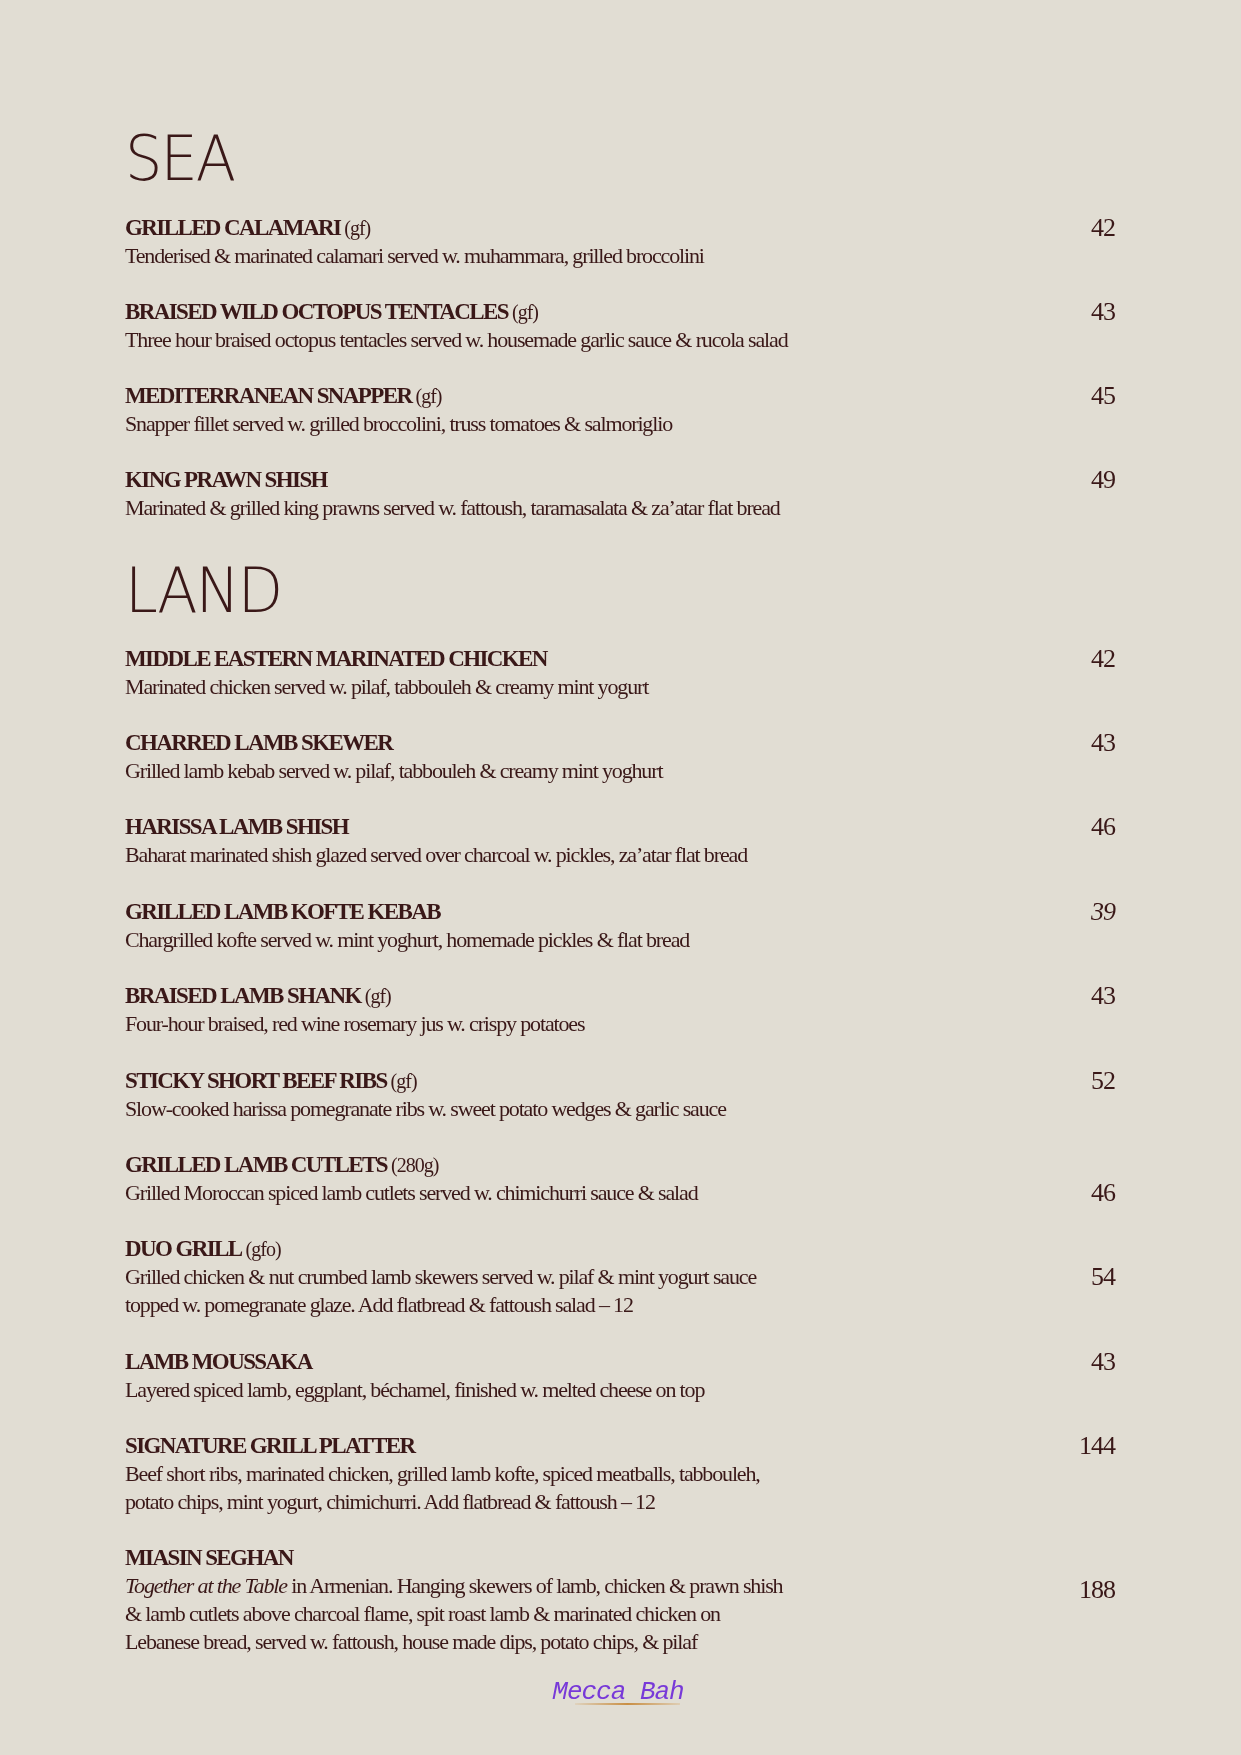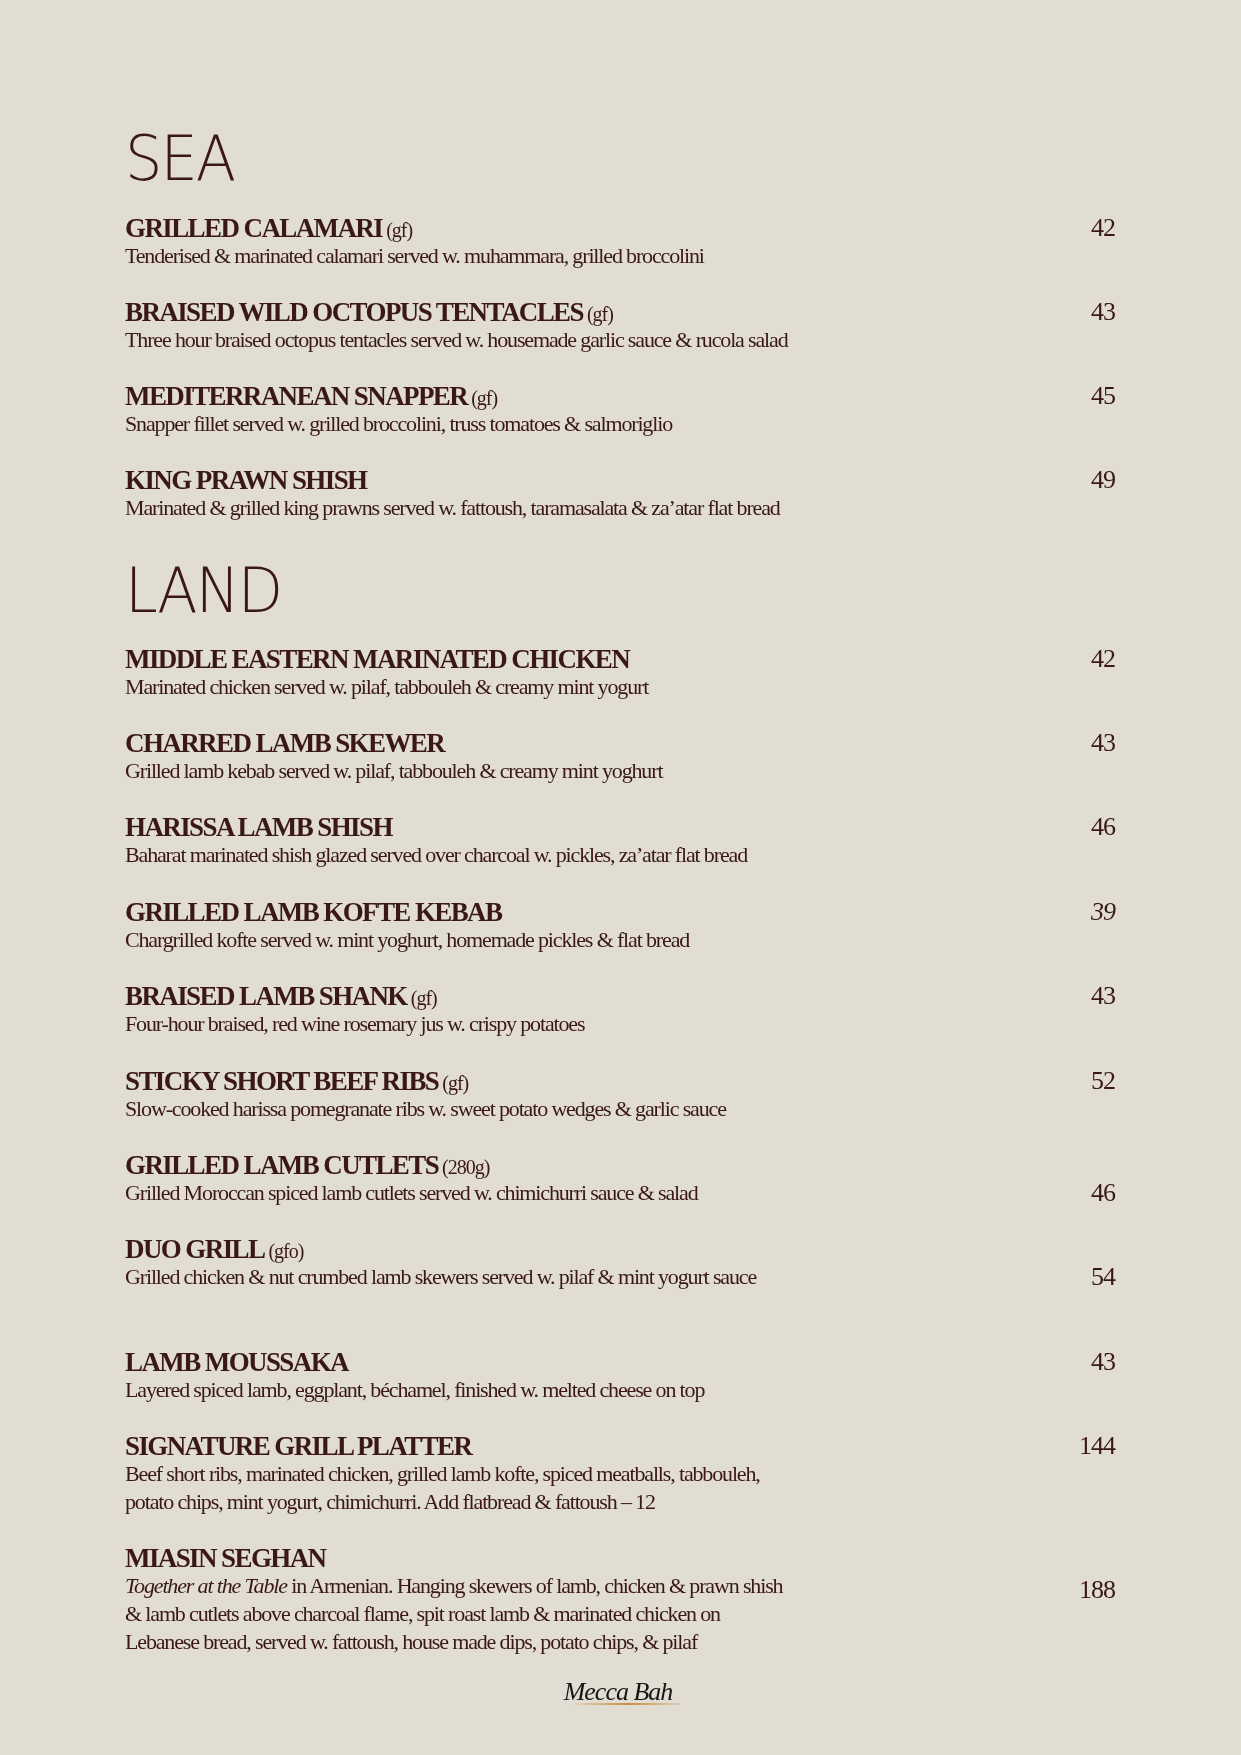--- a/index.html
+++ b/index.html
@@ -40,21 +40,21 @@
     width: 990px;
   }
   .item-title-line {
     display: block;
     white-space: nowrap;
     height: 28px;
     line-height: 28px;
   }
   .item-name {
     font-weight: bold;
-    font-size: 27px;
+    font-size: 23px;
     letter-spacing: -1.6px;
     text-transform: uppercase;
   }
   .item-note {
     font-weight: normal;
     font-size: 20px;
     letter-spacing: -1px;
     margin-left: 4px;
   }
   .item-desc {
@@ -75,26 +75,26 @@
     line-height: 28px;
     letter-spacing: -1px;
   }
   .logo {
     position: absolute;
     left: 552px;
     top: 1672px;
     width: 132px;
     height: 40px;
     text-align: center;
-    font-family: Liberation Serif, serif;
+    font-family: Liberation Mono, monospace;
     font-style: italic;
     font-size: 26px;
     line-height: 40px;
     letter-spacing: -1px;
-    color: #000000;
+    color: #6d28d9;
     opacity: 0.9;
   }
   .logo-underline {
     position: absolute;
     left: 575px;
     top: 1703px;
     width: 105px;
     height: 2px;
     background: linear-gradient(to right, rgba(216,169,106,0.2), #c98f45, rgba(216,169,106,0.3));
   }
@@ -171,20 +171,21 @@
   <div class="item" style="top:1151px;">
     <span class="item-title-line"><span class="item-name">GRILLED LAMB CUTLETS</span><span class="item-note">(280g)</span></span>
     <span class="item-price" style="top:28px;">46</span>
     <span class="item-desc">Grilled Moroccan spiced lamb cutlets served w. chimichurri sauce &amp; salad</span>
   </div>
 
   <div class="item" style="top:1235px;">
     <span class="item-title-line"><span class="item-name">DUO GRILL</span><span class="item-note">(gfo)</span></span>
     <span class="item-price" style="top:28px;">54</span>
     <span class="item-desc">Grilled chicken &amp; nut crumbed lamb skewers served w. pilaf &amp; mint yogurt sauce</span>
+    <span class="item-desc">topped w. pomegranate glaze. Add flatbread &amp; fattoush salad – 12</span>
   </div>
 
   <div class="item" style="top:1348px;">
     <span class="item-title-line"><span class="item-name">LAMB MOUSSAKA</span></span>
     <span class="item-price" style="top:0;">43</span>
     <span class="item-desc">Layered spiced lamb, eggplant, béchamel, finished w. melted cheese on top</span>
   </div>
 
   <div class="item" style="top:1432px;">
     <span class="item-title-line"><span class="item-name">SIGNATURE GRILL PLATTER</span></span>

